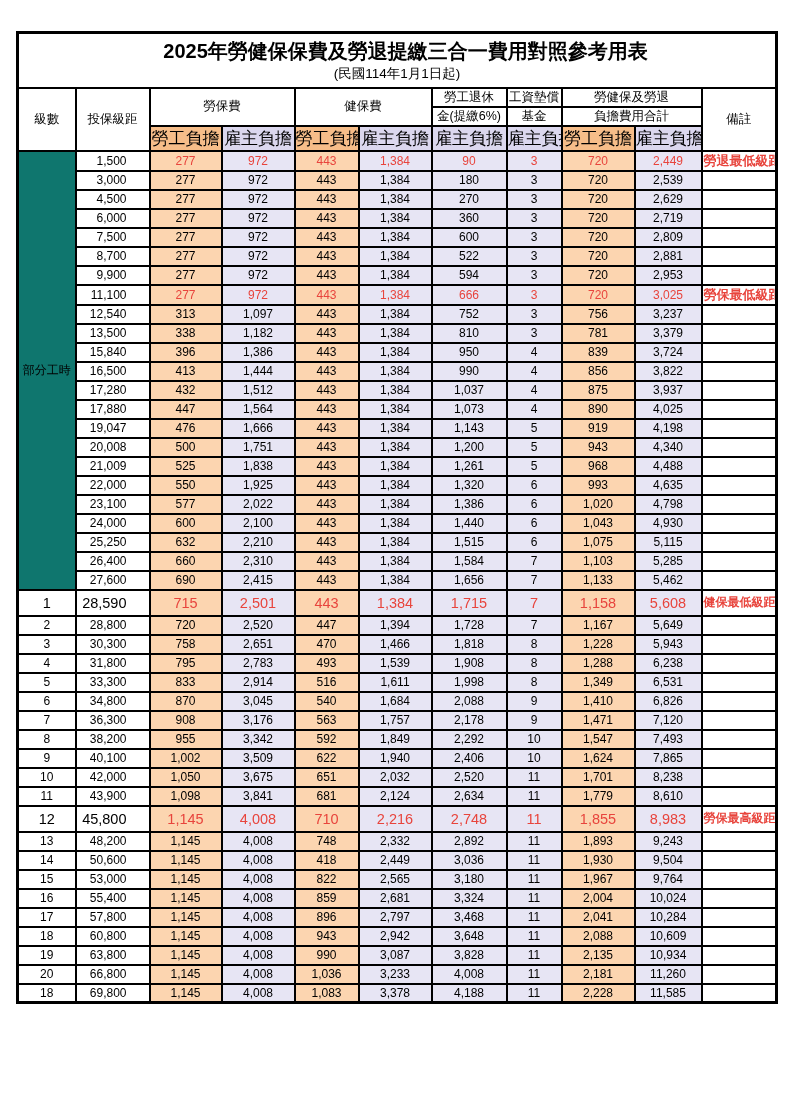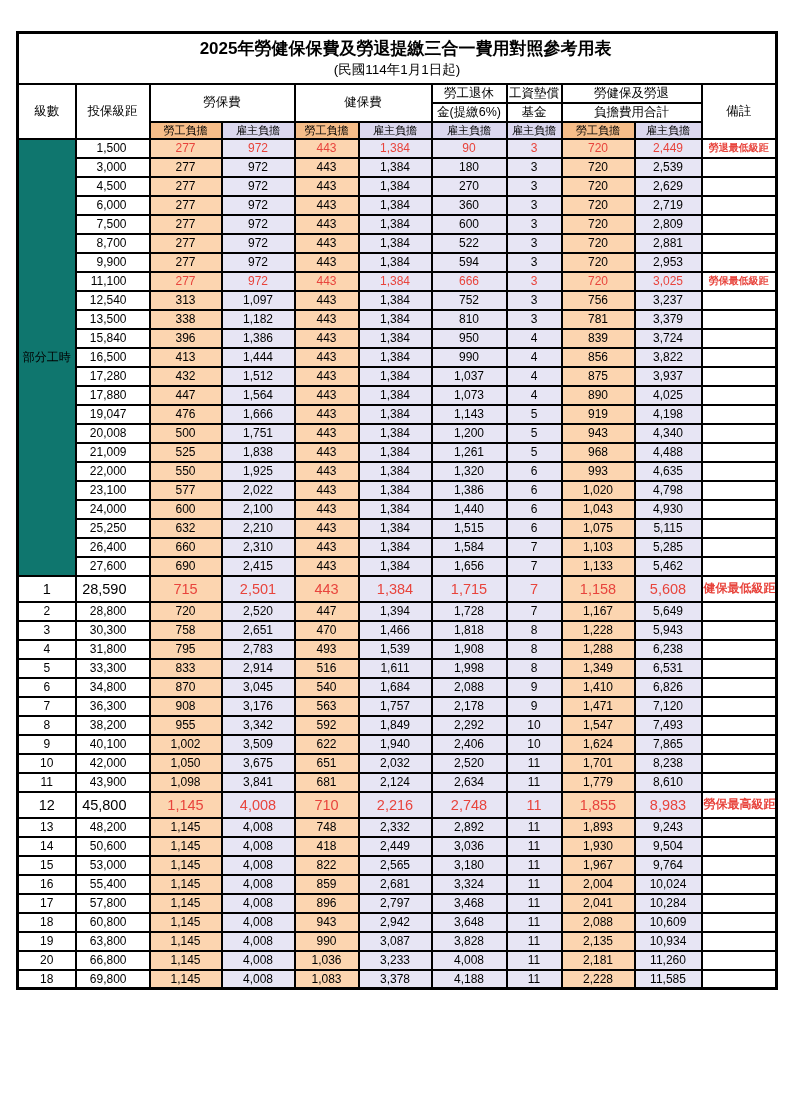--- a/index.html
+++ b/index.html
@@ -16,33 +16,33 @@
   .page{padding:31px 16px 0 16px;}
   table{border-collapse:collapse;table-layout:fixed;width:759px;border:3px solid var(--ink);}
   th,td{
     border:2px solid var(--ink);
     text-align:center;vertical-align:middle;
     white-space:nowrap;overflow:hidden;
     font-weight:normal;
   }
   
   .title-row th{padding:3px 0 4px 0;background:#fff;}
-  .t-main{font-size:17px;font-weight:bold;line-height:1.45;padding-left:17px;}
+  .t-main{font-size:20px;font-weight:bold;line-height:1.45;padding-left:17px;}
   .t-sub{font-size:13.5px;font-weight:normal;line-height:1.25;}
   
   tr.h1 th,tr.h2 th{font-size:12.5px;height:18px;background:#fff;}
-  tr.h3 th{font-size:11px;height:16px;}
+  tr.h3 th{font-size:17px;height:16px;}
   th.emp{background:var(--emp-h);}
   th.er{background:var(--er-h);}
   
   td{font-size:12px;height:19px;background:#fff;}
   td.emp{background:var(--emp-c);}
   td.er{background:var(--er-c);}
   td.bracket{text-align:right;padding-right:22px;}
-  td.note-cell{font-size:10px;color:var(--red);font-weight:bold;background:#fff;padding:0 1px;}
+  td.note-cell{font-size:13px;color:var(--red);font-weight:bold;background:#fff;padding:0 1px;}
   tr.red td.val{color:var(--red);}
   tr.big td{height:26px;font-size:14.5px;}
   tr.big td.note-cell{font-size:12px;}
   td.pt-cell{background:#0f766e;font-size:12px;}
 </style>
 </head>
 <body>
 
 <div class="page">
   <table>

